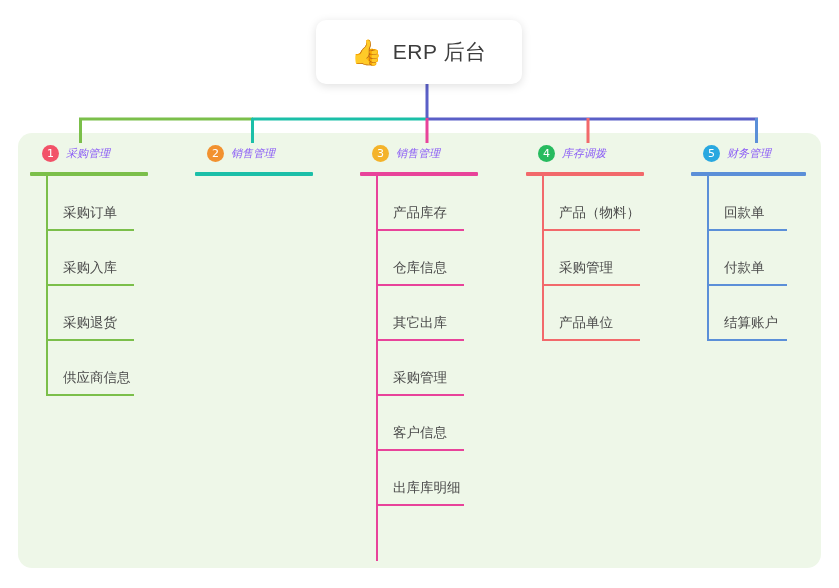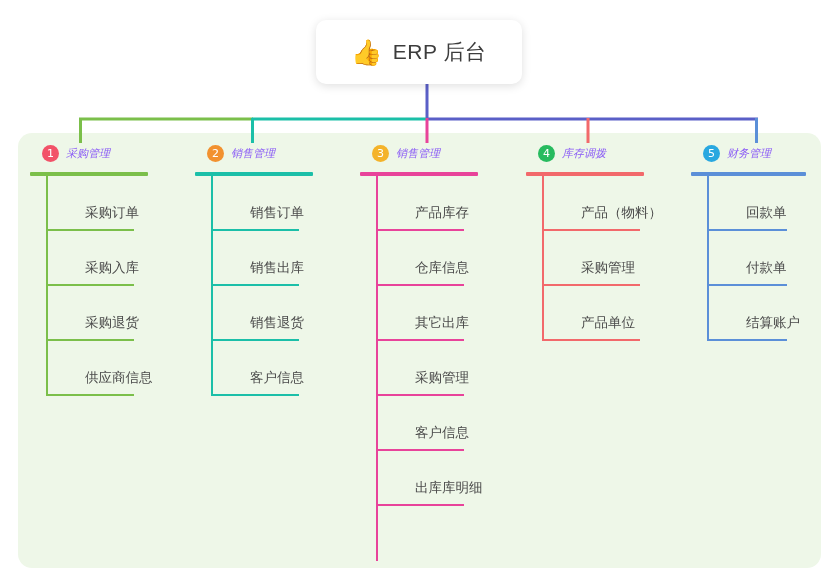--- a/index.html
+++ b/index.html
@@ -115,21 +115,20 @@
     height: 55px;
     box-sizing: border-box;
   }
   .item-label {
     position: absolute;
     left: 33px;
     bottom: 9px;
     font-size: 13.5px;
     color: #4a4a4a;
     white-space: nowrap;
-    margin-left: 22px;
   }
   .item-rule {
     position: absolute;
     left: 16px;
     bottom: 0;
     height: 2px;
   }
 </style>
 </head>
 <body>
@@ -182,39 +181,20 @@
           <div class="item-rule" style="background: rgb(123, 191, 74); width: 88px;"></div>
         </div>
       </div>
     </div>
     <div class="column" style="left: 195px;">
       <div class="col-head">
         <span class="badge" style="background: rgb(242, 145, 47);">2</span>
         <span class="col-title">销售管理</span>
       </div>
       <div class="head-rule" style="background: rgb(27, 191, 168); width: 118px;"></div>
-      <div class="items">
-        <div class="spine" style="background: rgb(27, 191, 168); height: 220px;"></div>
-        <div class="item">
-          <span class="item-label">销售订单</span>
-          <div class="item-rule" style="background: rgb(27, 191, 168); width: 88px;"></div>
-        </div>
-        <div class="item">
-          <span class="item-label">销售出库</span>
-          <div class="item-rule" style="background: rgb(27, 191, 168); width: 88px;"></div>
-        </div>
-        <div class="item">
-          <span class="item-label">销售退货</span>
-          <div class="item-rule" style="background: rgb(27, 191, 168); width: 88px;"></div>
-        </div>
-        <div class="item">
-          <span class="item-label">客户信息</span>
-          <div class="item-rule" style="background: rgb(27, 191, 168); width: 88px;"></div>
-        </div>
-      </div>
     </div>
     <div class="column" style="left: 360px;">
       <div class="col-head">
         <span class="badge" style="background: rgb(244, 179, 42);">3</span>
         <span class="col-title">销售管理</span>
       </div>
       <div class="head-rule" style="background: rgb(232, 67, 154); width: 118px;"></div>
       <div class="items">
         <div class="spine" style="background: rgb(232, 67, 154); height: 385px;"></div>
         <div class="item">

